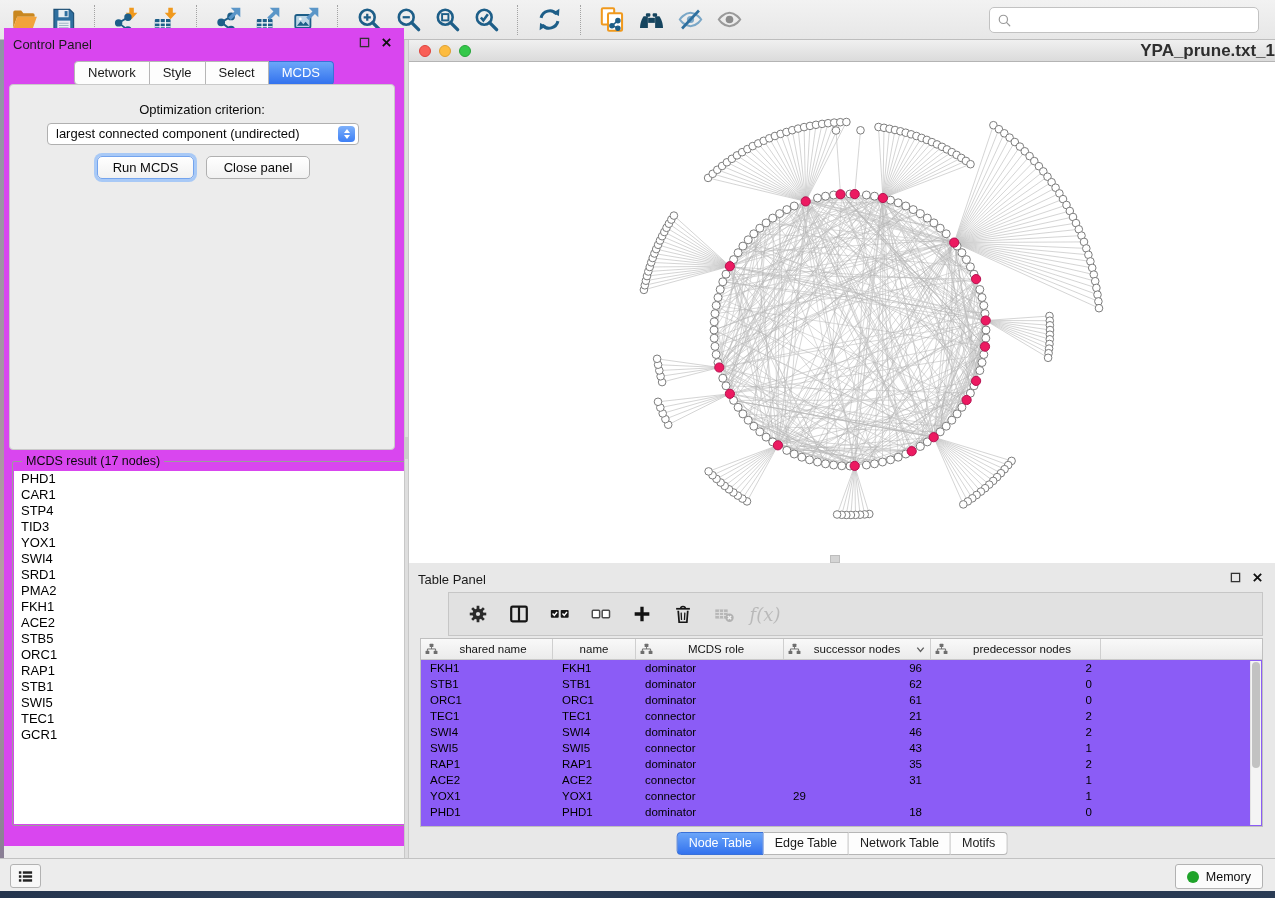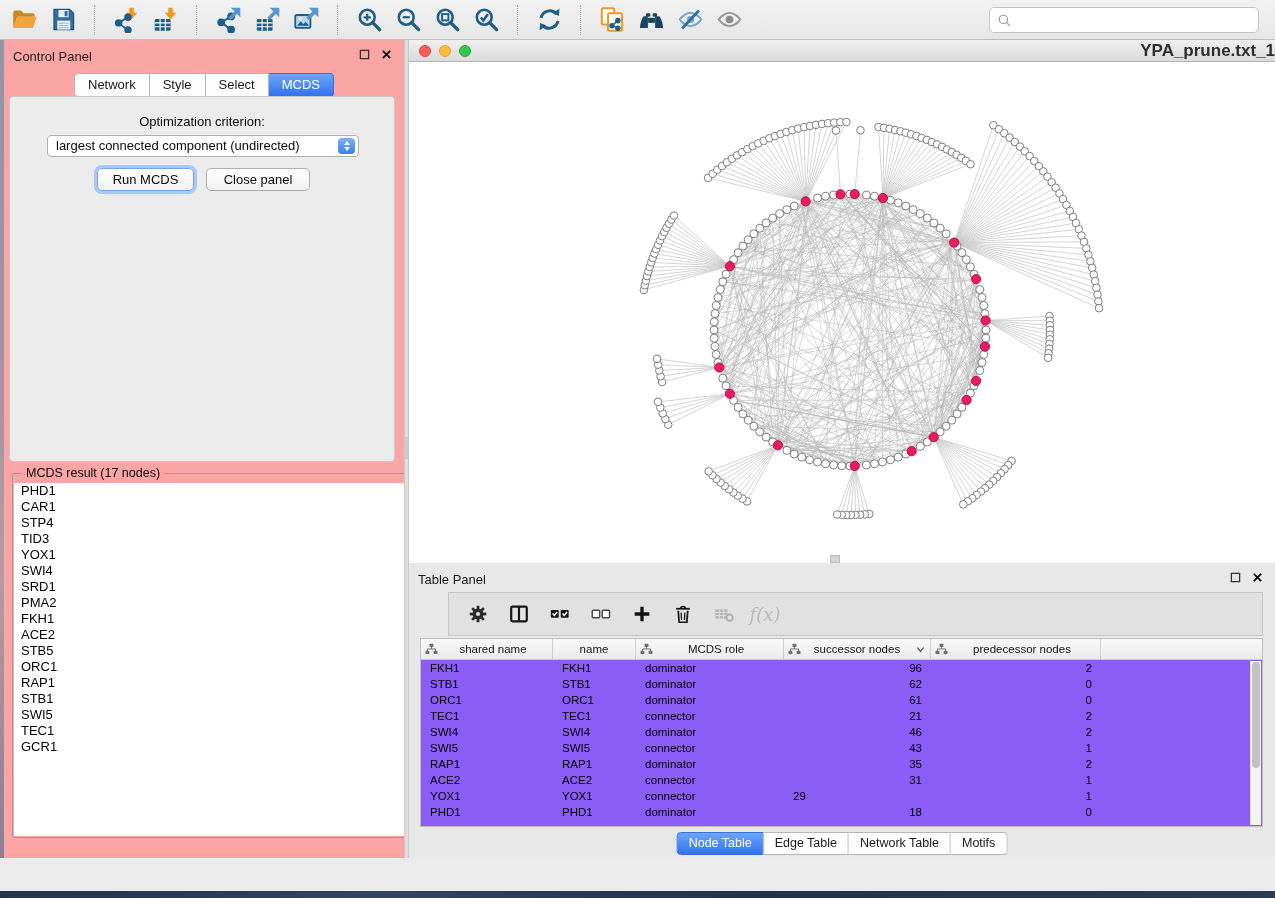--- a/index.html
+++ b/index.html
@@ -18,21 +18,21 @@
   #search-box svg { width:15px; height:15px; }
   #search-input { border:none; outline:none; flex:1; height:20px; font-size:13px; background:transparent; font-family:"Liberation Sans",sans-serif; }
 
   
   #left-strip { position:absolute; left:0; top:40px; width:4px; height:818px;
     background:linear-gradient(#9094a7,#a893a3 45%,#b79aa4 65%,#8a7f95); }
   #bottom-strip { position:absolute; left:0; top:891px; width:1275px; height:7px;
     background:linear-gradient(90deg,#24344d,#31445f 30%,#22324b 60%,#2b3c55); }
 
   
-  #control-panel { position:absolute; left:4px; top:40px; width:400px; height:818px; background:#fca5a5; }
+  #control-panel { position:absolute; left:4px; top:28px; width:400px; height:818px; background:#d946ef; }
   .panel-title { position:absolute; left:9px; top:9px; font-size:13px; color:#1a1a1a; }
   .panel-winbtns { position:absolute; right:12px; top:9px; display:flex; gap:11px; }
   .panel-winbtns svg { width:11px; height:11px; }
   #cp-tabs { position:absolute; top:33px; left:50%; transform:translateX(-50%); display:flex; }
   .seg-tab { font-size:13px; padding:3px 13px 4px; background:#fdfdfd; border:1px solid #b6b6b6; border-left:none; color:#1a1a1a; cursor:default; white-space:nowrap; }
   .seg-tab:first-child { border-left:1px solid #b6b6b6; border-radius:4px 0 0 4px; }
   .seg-tab:last-child { border-radius:0 4px 4px 0; }
   .seg-tab.active { background:linear-gradient(#6ba6f9,#3372ee); border-color:#3a71d8; color:#fff; }
   #cp-content { position:absolute; left:5px; right:9px; top:56px; height:366px;
     background:#ececec; border:1px solid #c9c9c9; border-radius:4px; }
@@ -1331,15 +1331,33 @@
         </div>
     </div>
     <div id="tp-tabs">
         <div class="seg-tab tp-tab active">Node Table</div>
         <div class="seg-tab tp-tab">Edge Table</div>
         <div class="seg-tab tp-tab">Network Table</div>
         <div class="seg-tab tp-tab">Motifs</div>
       </div>
   </div>
 
+  <div id="status-bar">
+    <div id="list-btn">
+      <svg viewBox="0 0 18 18">
+        <g fill="#222">
+            <rect x="2" y="3.5" width="2.6" height="2.6"></rect>
+            <rect x="2" y="7.7" width="2.6" height="2.6"></rect>
+            <rect x="2" y="11.9" width="2.6" height="2.6"></rect>
+        <rect x="6.2" y="3.5" width="9.8" height="2.6"></rect>
+            <rect x="6.2" y="7.7" width="9.8" height="2.6"></rect>
+            <rect x="6.2" y="11.9" width="9.8" height="2.6"></rect>
+          </g>
+      </svg>
+    </div>
+    <div id="memory-btn">
+      <span id="mem-dot"></span>
+      <span>Memory</span>
+    </div>
+  </div>
 
   <div id="bottom-strip"></div>
 </div>
 
 </body></html>

